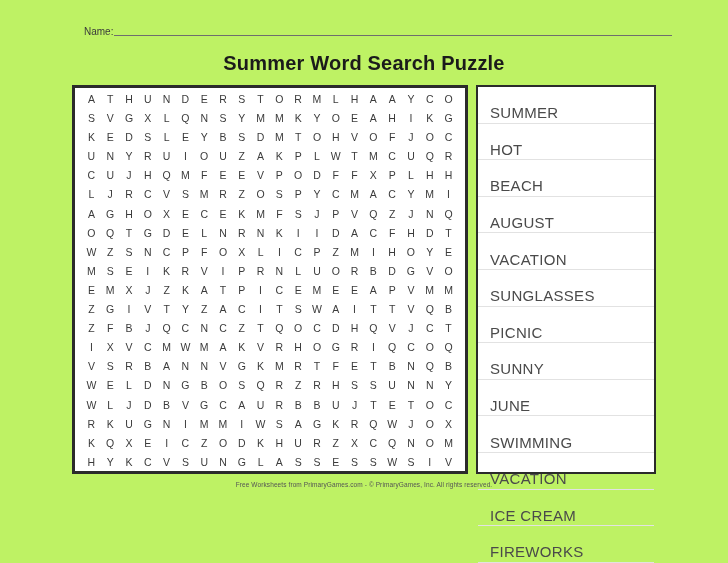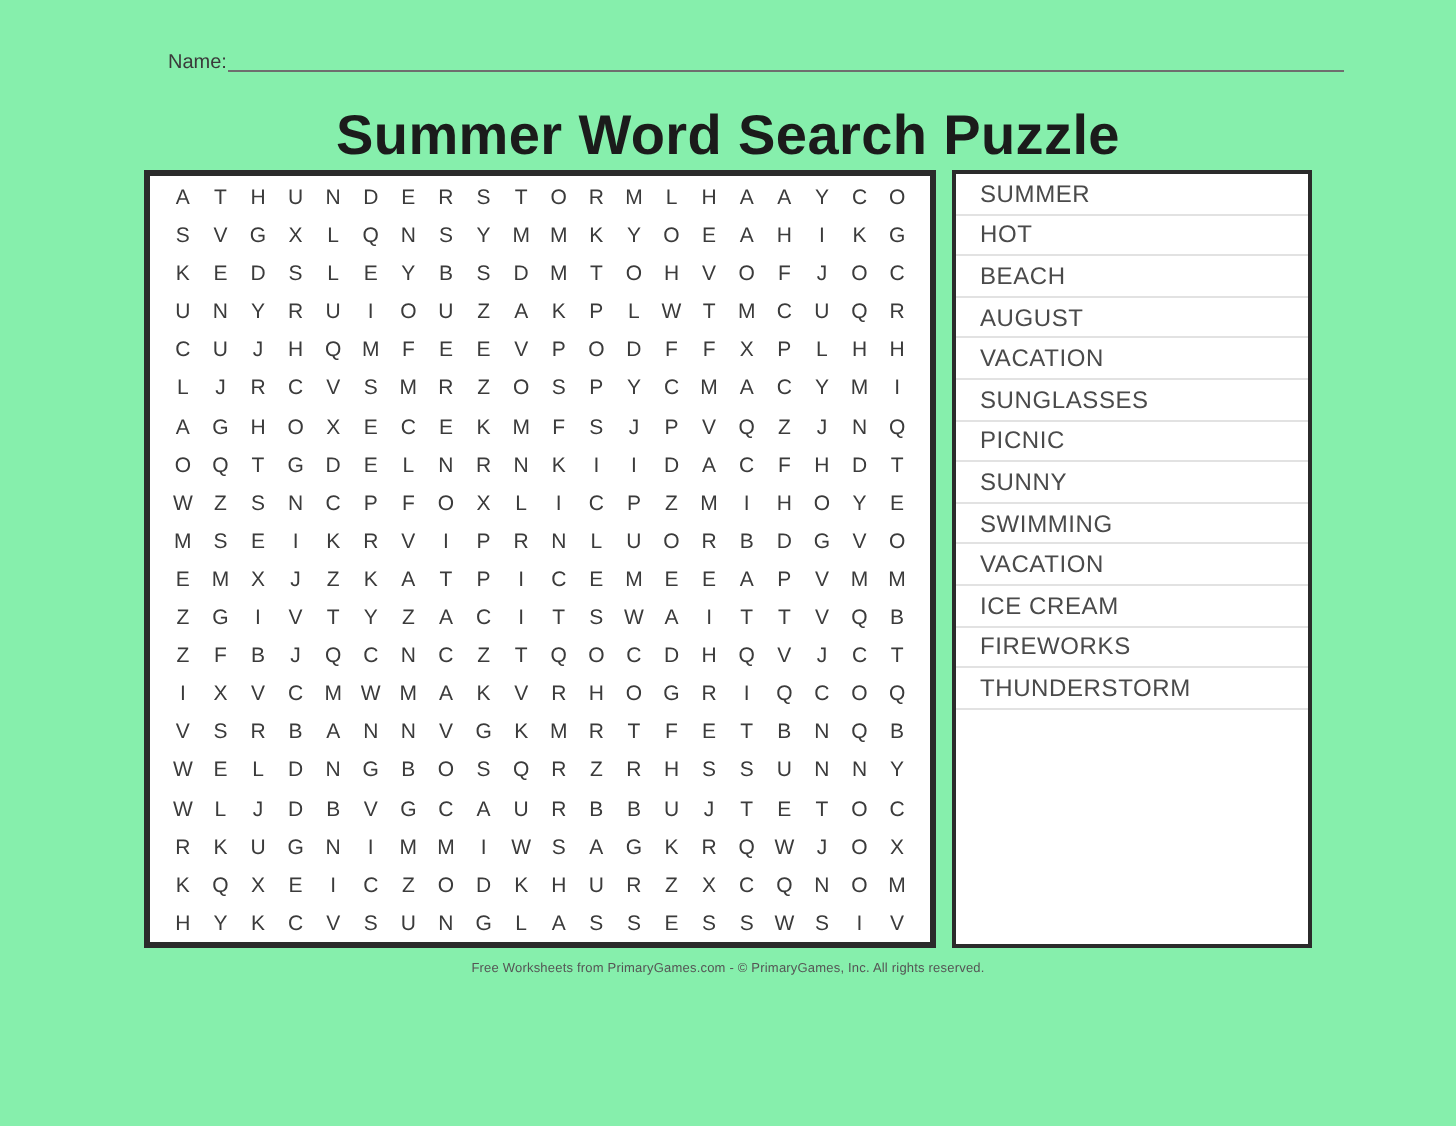--- a/index.html
+++ b/index.html
@@ -14,21 +14,21 @@
     color: #222222;
     position: relative;
     overflow: hidden;
   }
 
   .sheet {
     position: absolute;
     left: 0; top: 0;
     width: 728px;
     height: 563px;
-    background: #86efac;
+    background: #bef264;
   }
 
   
   .name-row {
     position: absolute;
     left: 84px;
     top: 26px;
     width: 588px;
     display: flex;
     align-items: flex-end;
@@ -47,21 +47,21 @@
     margin-bottom: 2px;
   }
 
   
   .title {
     position: absolute;
     left: 0;
     top: 52px;
     width: 728px;
     text-align: center;
-    font-size: 28px;
+    font-size: 20px;
     font-weight: bold;
     letter-spacing: 0.2px;
     color: #1b1b1b;
   }
 
   
   .grid-panel {
     position: absolute;
     left: 72px;
     top: 85px;
@@ -104,23 +104,24 @@
     background: #ffffff;
     box-sizing: border-box;
   }
   .word-row {
     height: 20.6px;
     box-sizing: border-box;
     border-bottom: 1px solid #e2e2e2;
     display: flex;
     align-items: center;
     padding-left: 12px;
-    font-size: 12px;
+    font-size: 15px;
     color: #4a4a4a;
     letter-spacing: 0.3px;
+    margin-top: 16px;
   }
 
   
   .footer {
     position: absolute;
     left: 0;
     top: 481px;
     width: 728px;
     text-align: center;
     font-size: 6.5px;
@@ -588,20 +589,21 @@
   <div class="words-panel">
     <div id="words-container">
         <div class="word-row">SUMMER</div>
         <div class="word-row">HOT</div>
         <div class="word-row">BEACH</div>
         <div class="word-row">AUGUST</div>
         <div class="word-row">VACATION</div>
         <div class="word-row">SUNGLASSES</div>
         <div class="word-row">PICNIC</div>
         <div class="word-row">SUNNY</div>
+        <div class="word-row">JUNE</div>
         <div class="word-row">SWIMMING</div>
         <div class="word-row">VACATION</div>
         <div class="word-row">ICE CREAM</div>
         <div class="word-row">FIREWORKS</div>
         <div class="word-row">THUNDERSTORM</div>
       </div>
   </div>
 
   <div class="footer">Free Worksheets from PrimaryGames.com - © PrimaryGames, Inc. All rights reserved.</div>
 

